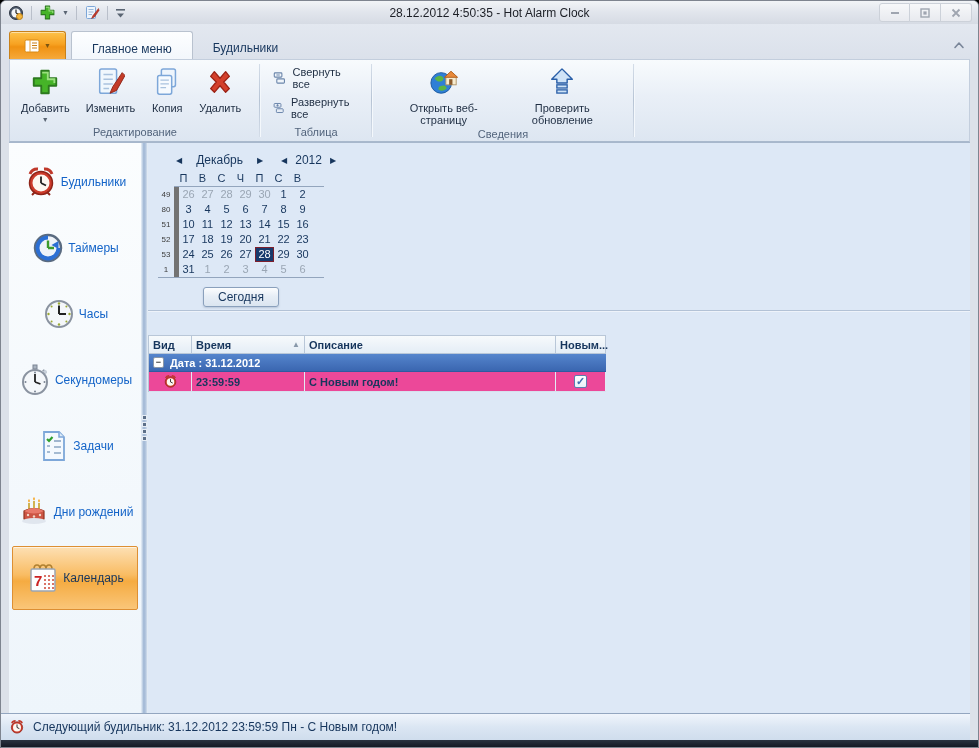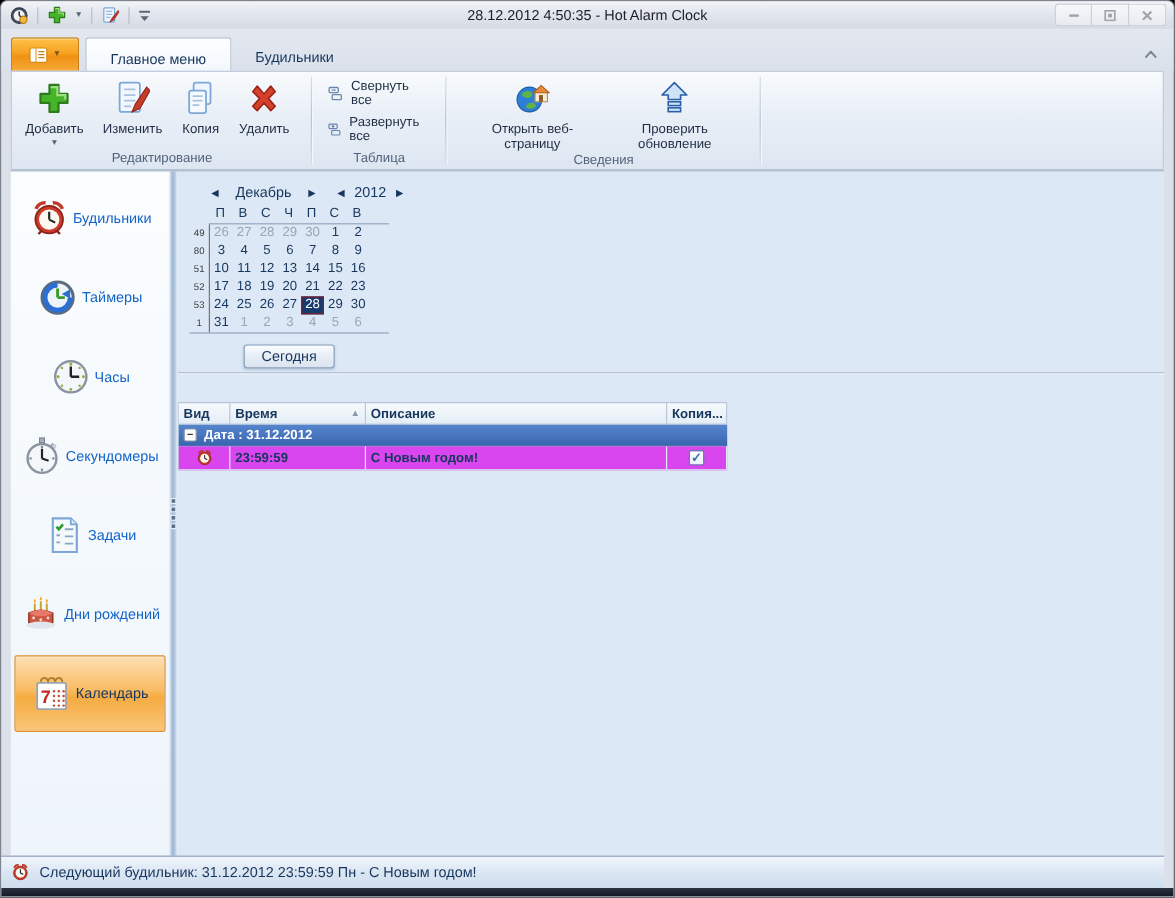--- a/index.html
+++ b/index.html
@@ -65,38 +65,38 @@
   
   .calendar { position:absolute; top:8px; left:10px; width:166px; }
   .cal-nav { display:flex; align-items:center; font-size:12px; color:#17365d; padding:2px 0 5px 14px; gap:4px; }
   .cal-nav .arr { font-size:8px; color:#17365d; padding:0 4px; }
   .cal-nav .mon { padding:0 6px; }
   .cal-dh-row { display:flex; margin-left:16px; border-bottom:1px solid #93a5bd; }
   .cal-dh { width:19px; text-align:center; font-size:11px; color:#17365d; padding-bottom:2px; }
   .cal-grid { border-bottom:1px solid #93a5bd; }
   .cal-row { display:flex; align-items:center; height:15px; }
   .cal-wn { width:16px; text-align:center; font-size:8px; color:#3c3c3c; }
-  .cal-days-row { display:flex; border-left:1px solid #737373; }
+  .cal-days-row { display:flex; border-left:5px solid #737373; }
   .cal-day { width:19px; height:15px; line-height:15px; text-align:center; font-size:11px; color:#17365d; }
   .cal-day.muted { color:#9aa6b4; }
   .cal-day.selected { background:#173a6d; color:#fff; outline:1px solid #7d1f2d; outline-offset:-1px; }
   .today-btn { display:block; margin:9px auto 0; padding:2px 14px; font-size:12px; color:#17365d;
     font-family:"Liberation Sans", sans-serif; background:linear-gradient(#fcfdfe,#e7eef6 45%,#dbe5f0);
     border:1px solid #8aa0bc; border-radius:3px; box-shadow:0 1px 2px rgba(80,100,130,.25); }
 
   
   .table { position:absolute; top:192px; left:0; width:458px; border-left:1px solid #b9c7d8;font-weight:bold; }
   .t-header { display:flex; height:19px; background:linear-gradient(#f7fafc,#e4edf6); border-top:1px solid #b9c7d8; border-bottom:1px solid #b9c7d8; }
   .t-hc { font-size:11px; color:#17365d; padding:2px 4px; border-right:1px solid #b9c7d8; display:flex; align-items:center; }
   .t-hc .sort { margin-left:auto; font-size:8px; color:#8898aa; }
   .t-group { display:flex; align-items:center; height:18px; background:linear-gradient(#5585cd,#3a66b0);
     border-bottom:1px solid #2f5aa0; color:#fff; font-size:11px; gap:6px; padding-left:4px; }
   .t-collapse { width:11px; height:11px; background:#fff; border:1px solid #8a97a8; border-radius:2px;
     display:flex; align-items:center; justify-content:center; font-size:9px; line-height:1; color:#333; }
-  .t-row { display:flex; height:20px; background:#d946ef; border-bottom:1px solid #d7e1ee; }
+  .t-row { display:flex; height:20px; background:#ec4899; border-bottom:1px solid #d7e1ee; }
   .t-c { font-size:11px; color:#17365d; padding:2px 4px; border-right:1px solid #e3eaf3; display:flex; align-items:center; }
   .checkbox { width:13px; height:13px; border:1px solid #5c7fb0; border-radius:2px; background:linear-gradient(#fff,#e9f1f9);
     display:flex; align-items:center; justify-content:center; font-size:11px; color:#3f6fb2; margin:0 auto; }
 
   
   .statusbar { position:absolute; left:0; right:8px; bottom:7px; height:27px;
     background:linear-gradient(#f0f5fc,#dbe6f3 50%,#cfdded); border-top:1px solid #93a6c0;
     display:flex; align-items:center; gap:8px; padding:0 8px; }
   .statusbar .st-text { font-size:12px; color:#17365d; }
   .bottomstrip { position:absolute; left:0; right:0; bottom:0; height:7px; background:linear-gradient(#2a3240,#141924); }
@@ -528,21 +528,21 @@
               <span>Вид</span>
             </div>
           <div class="t-hc" style="width:113px">
               <span>Время</span>
               <span class="sort">▲</span>
             </div>
           <div class="t-hc" style="width:251px">
               <span>Описание</span>
             </div>
           <div class="t-hc" style="width:50px; border-right:1px solid #b9c7d8">
-              <span>Копия...</span>
+              <span>Новым...</span>
             </div>
         </div>
         <div class="t-group">
           <span class="t-collapse">−</span>
           <span>Дата : 31.12.2012</span>
         </div>
         <div class="t-row">
           <div class="t-c" style="width:43px; justify-content:center">
             <svg class="icon-svg" width="15" height="15" viewBox="0 0 34 34">
                 <path d="M6 9 a8 8 0 0 1 8-5" stroke="#c0392b" stroke-width="3.4" fill="none"></path>

